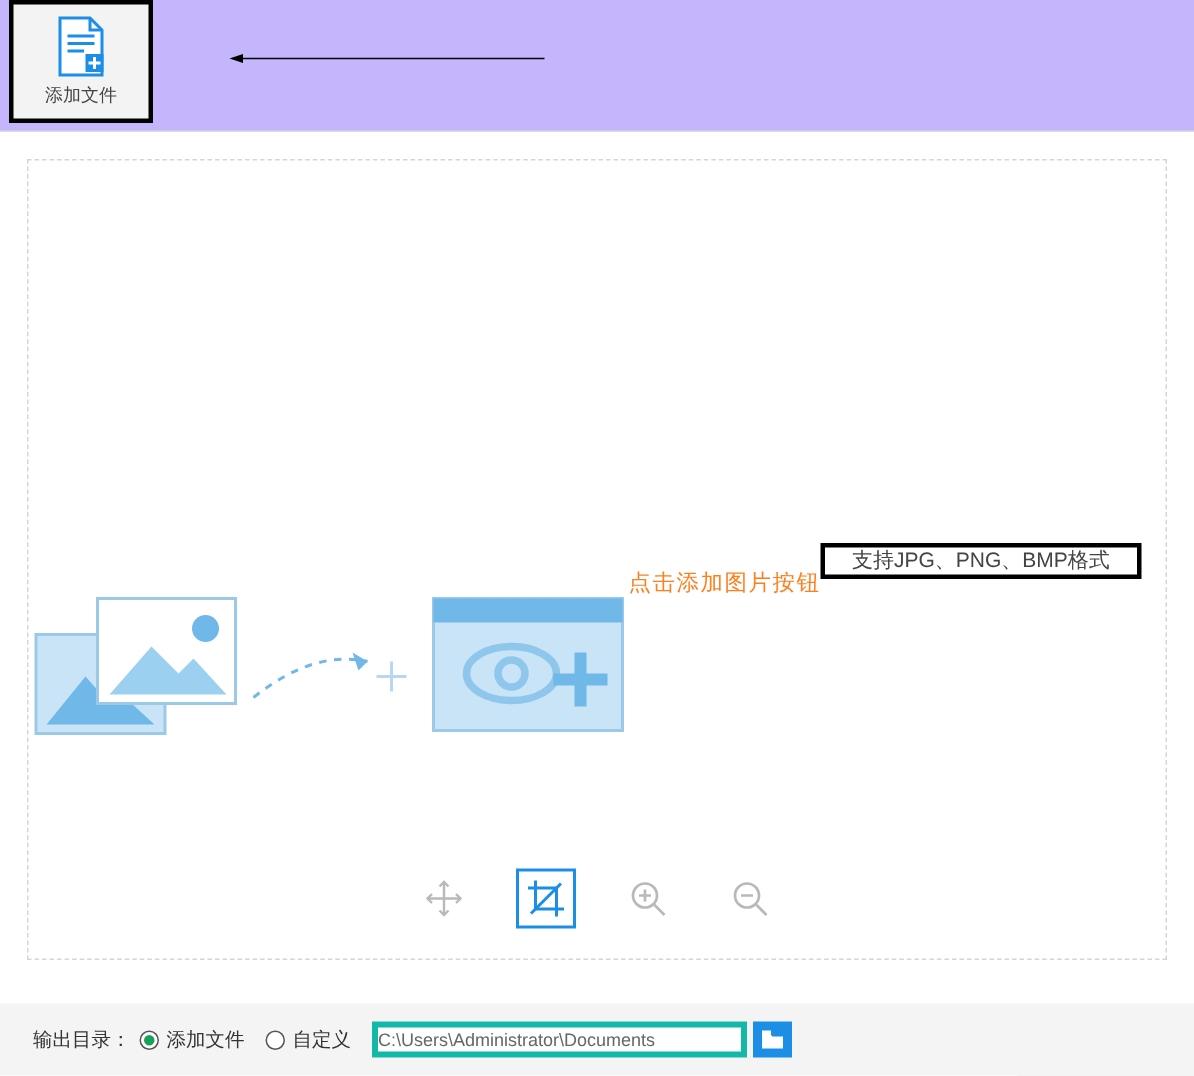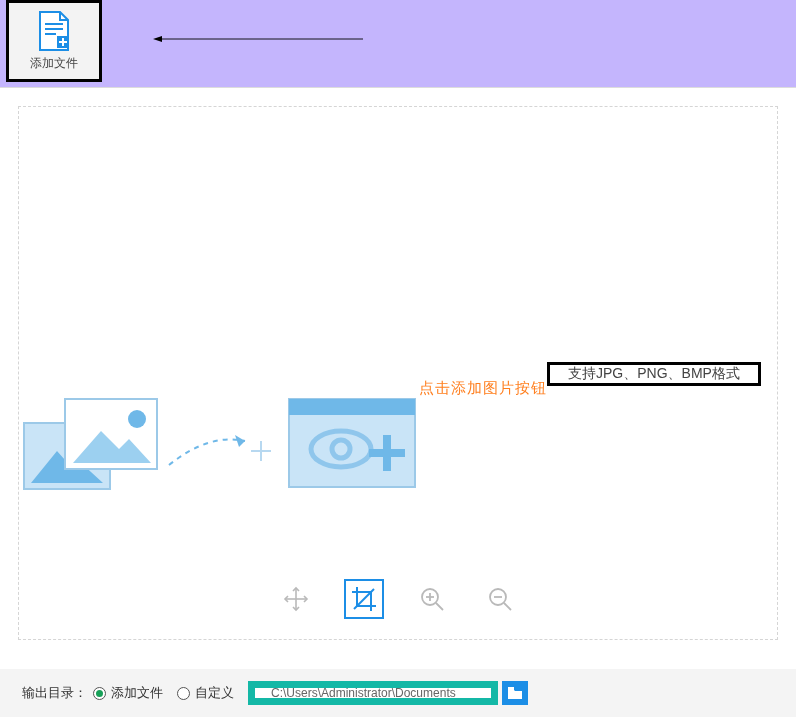--- a/index.html
+++ b/index.html
@@ -145,23 +145,23 @@
     content: "";
     position: absolute;
     left: 2px; top: 2px;
     width: 7px; height: 7px;
     border-radius: 50%;
     background: #18a058;
   }
   .path-input {
     width: 250px;
     height: 24px;
-    border: 7px solid #14b8a6;
+    border: 4px solid #14b8a6;
     background: #fff;
-    padding: 0 16px;
+    padding: 0 0;
     font-size: 12px;
     color: #666;
     display: inline-flex;
     align-items: center;
     overflow: hidden;
     white-space: nowrap;
   }
   .browse-btn {
     width: 26px;
     height: 24px;

